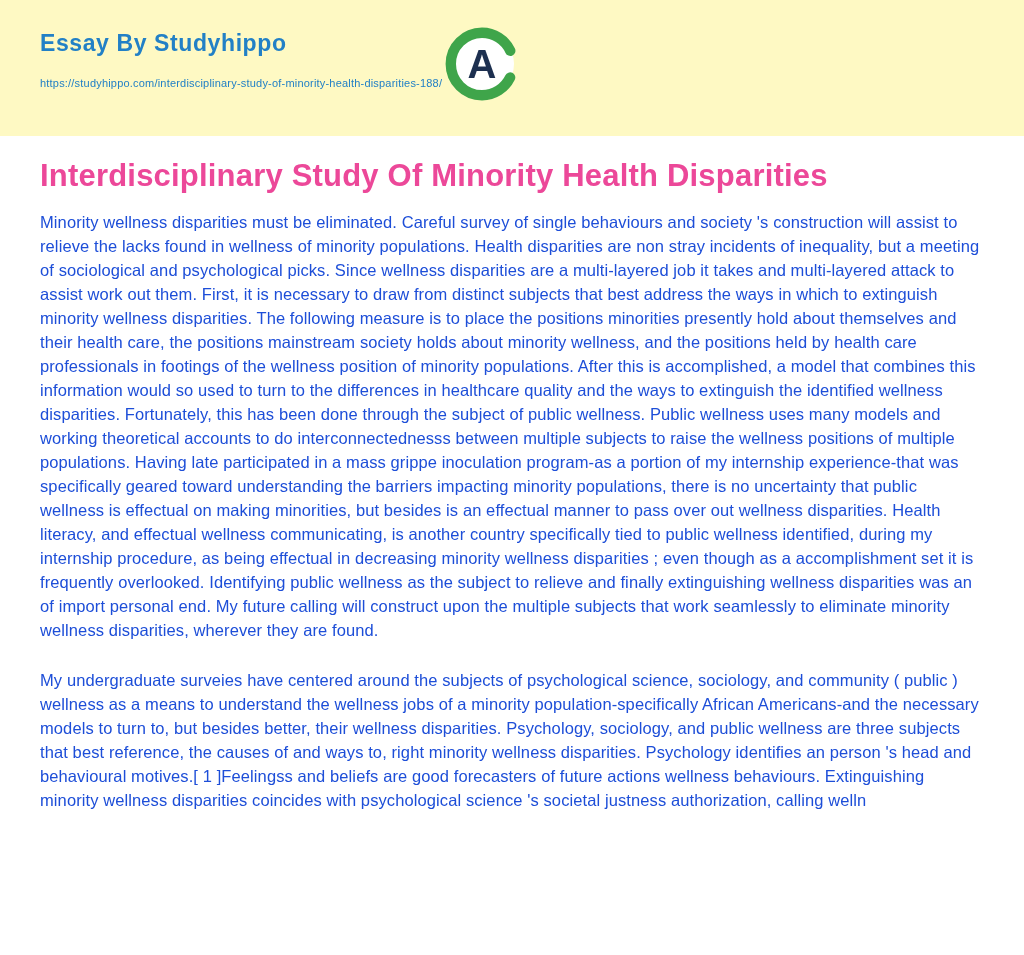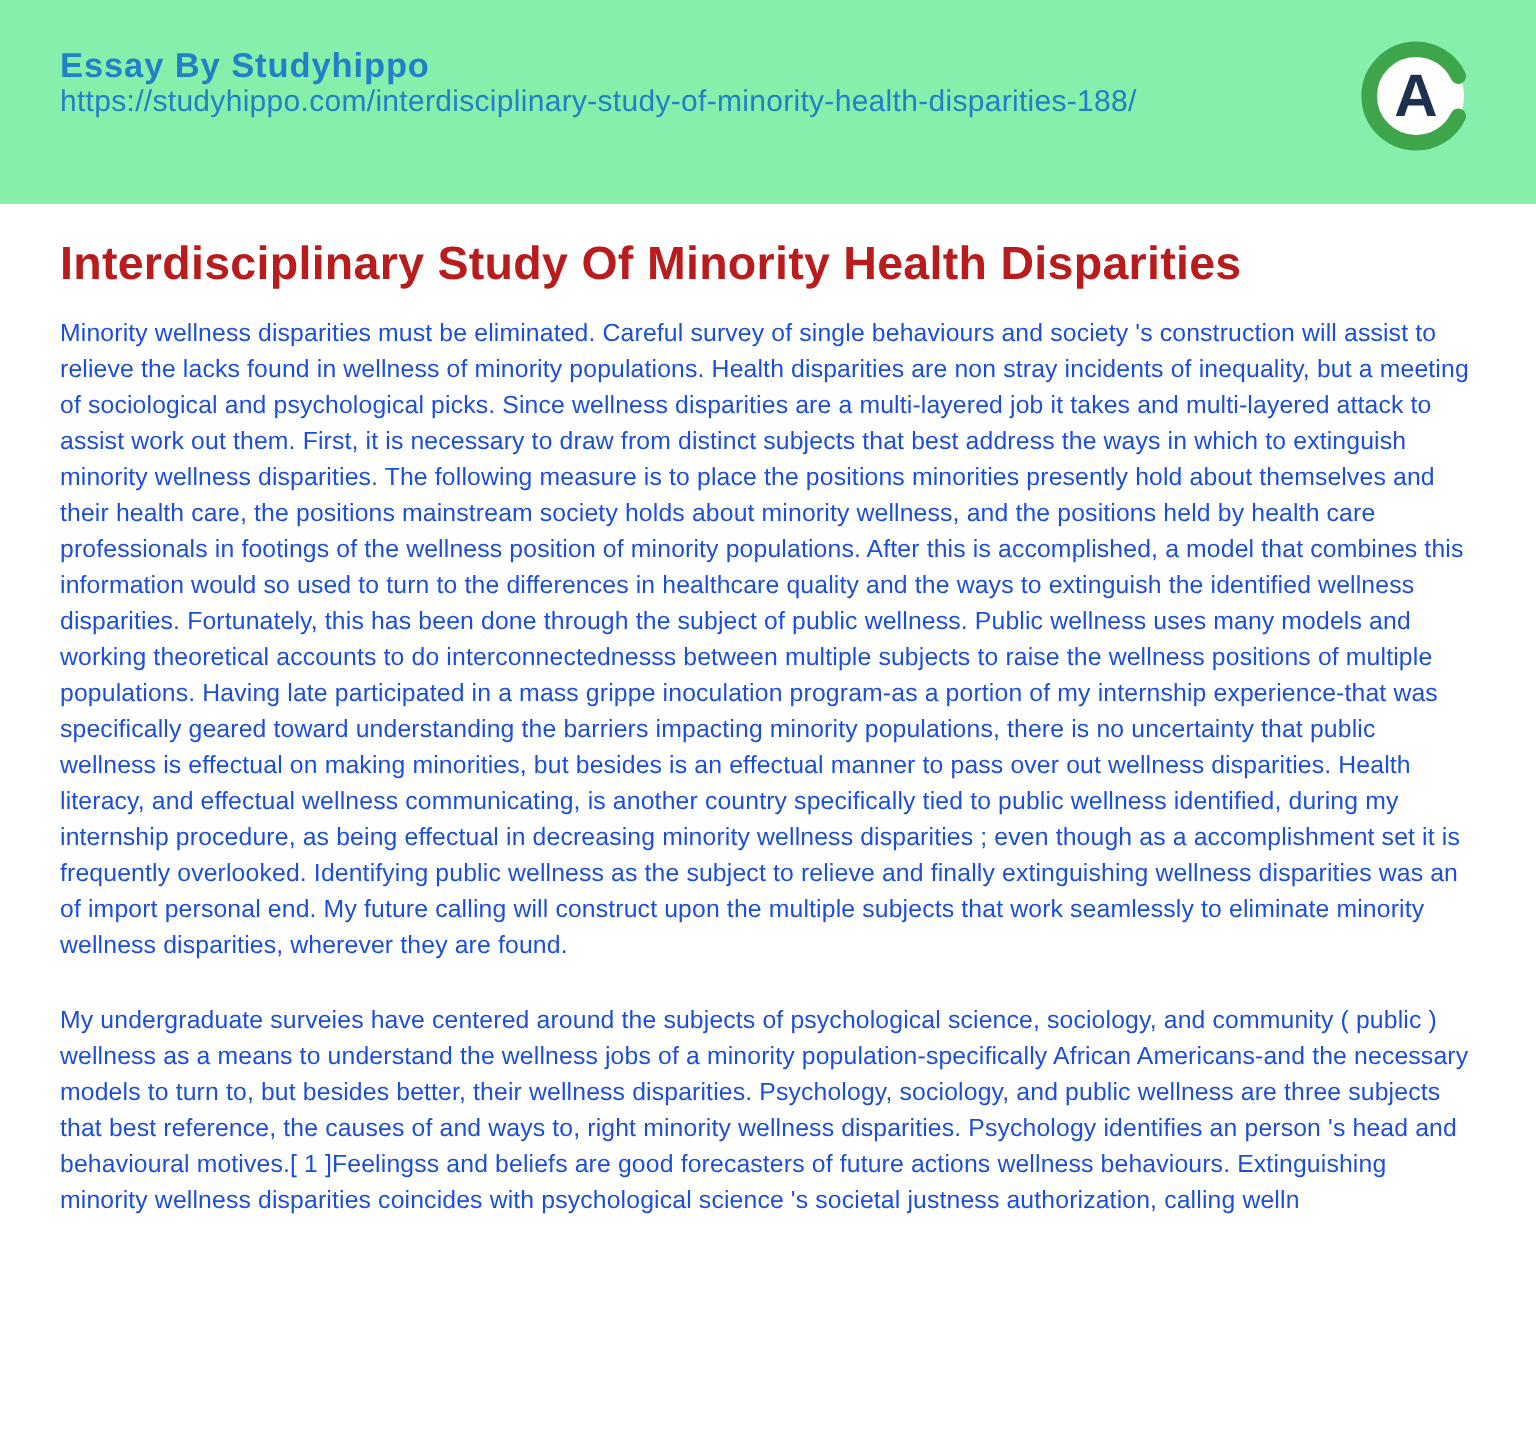--- a/index.html
+++ b/index.html
@@ -7,39 +7,39 @@
   html, body {
     width: 1024px;
     height: 955px;
     overflow: hidden;
     background: #ffffff;
     font-family: "Liberation Sans", sans-serif;
   }
 
   
   .page-header {
-    background: #86efac;
+    background: #fef9c3;
     padding: 30px 40px 32px 40px;
     display: flex;
-    justify-content: space-between;
     align-items: flex-start;
   }
 
   .header-text { display: flex; flex-direction: column; }
 
   .brand-title {
     color: #2280c6;
     font-size: 23px;
     font-weight: 700;
     letter-spacing: 0.6px;
   }
 
   .essay-url {
+    margin-top: 20px;
     color: #2280c6;
-    font-size: 20px;
+    font-size: 11px;
     letter-spacing: 0.2px;
     text-decoration: none;
     cursor: pointer;
   }
 
   .logo-wrap {
     width: 80px;
     height: 80px;
     margin-top: -6px;
     flex: 0 0 auto;
@@ -53,21 +53,21 @@
     font-size: 50px;
     font-weight: 700;
   }
 
   
   .article {
     padding: 22px 40px 0 40px;
   }
 
   .essay-title {
-    color: #b91c1c;
+    color: #ec4899;
     font-size: 31px;
     line-height: 1.15;
     font-weight: 700;
     letter-spacing: 0.2px;
     max-width: 880px;
     margin-bottom: 16px;
   }
 
   .essay-paragraph {
     color: #1d4ed8;

